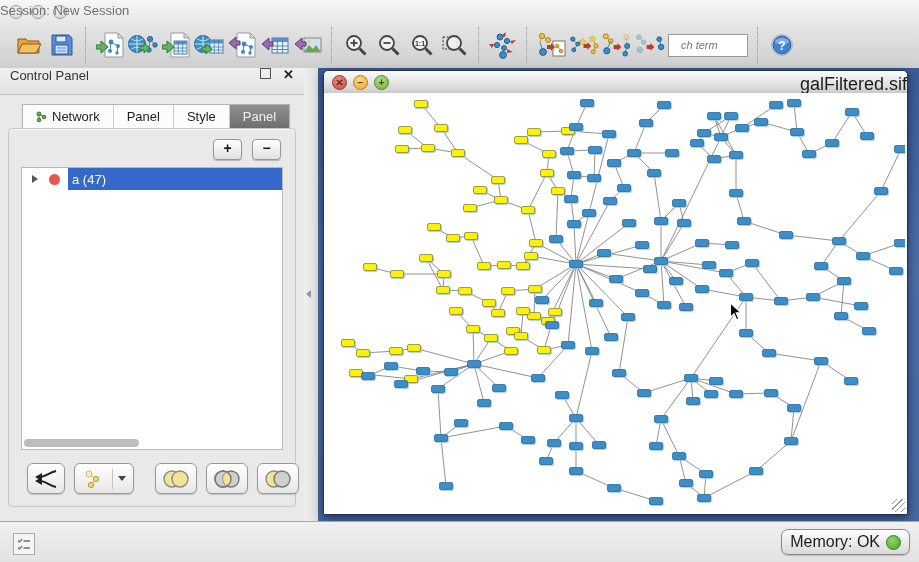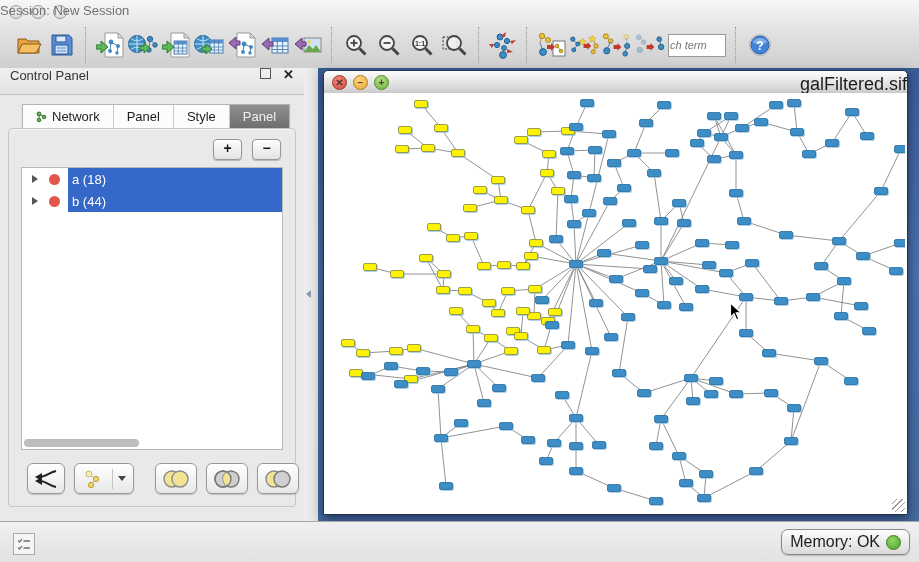--- a/index.html
+++ b/index.html
@@ -12,21 +12,21 @@
   .lights{position:absolute;top:5px;left:9px;display:flex;gap:8px}
   .light{width:12px;height:12px;border-radius:50%;
     background:radial-gradient(circle at 50% 35%,#f5f5f5,#d4d4d4);border:1px solid #9c9c9c}
   .win-title{position:absolute;top:3px;left:0;right:0;
     font-size:13px;color:#707070}
   .toolbar{position:absolute;top:22px;left:0;right:0;height:46px;
     display:flex;align-items:center;padding:0 0 0 12px}
   .tbtn{width:33px;height:38px;display:flex;align-items:center;justify-content:center;flex:0 0 auto}
   .tbsep{width:0;height:36px;border-left:1px dotted #989898;margin:0 7px;flex:0 0 auto}
   .search{width:54px;height:21px;border:1px solid #9a9a9a;background:#fff;
-    font-style:italic;font-size:11px;color:#777;padding:0 1px;margin:0 2px;
+    font-style:italic;font-size:11px;color:#777;padding:0 12px;margin:0 2px;
     font-family:"Liberation Sans",sans-serif}
   
   .cpanel{position:absolute;top:68px;left:0;width:304px;height:454px;background:#e9e9e9}
   .cp-header{height:26px;display:flex;padding:0 10px;font-size:13px;color:#333;
     background:linear-gradient(#f0f0f0,#e3e3e3);border-bottom:1px solid #c2c2c2}
   .cp-header .sp{flex:1}
   .float-ico{width:9px;height:9px;border:1.5px solid #555;margin-right:12px}
   .close-ico{font-size:13px;font-weight:bold;color:#222;line-height:1}
   .seg-wrap{margin:9px 0 0 22px}
   .seg{display:inline-flex;border:1px solid #b5b5b5;border-radius:0;overflow:hidden;
@@ -385,26 +385,21 @@
   <div class="cp-box">
     <div class="pm-row">
       <span class="pm-btn">+</span>
       <span class="pm-btn">−</span>
     </div>
 
     <div class="set-list">
       <div class="set-row">
         <span class="tri"></span>
         <span class="dot"></span>
-        <span class="sel">a (18)</span>
-      </div>
-      <div class="set-row">
-        <span class="tri"></span>
-        <span class="dot"></span>
-        <span class="sel">b (44)</span>
+        <span class="sel">a (47)</span>
       </div>
       <span class="hscroll"></span>
     </div>
 
     <div class="cp-actions">
       <span class="act-btn" style="width:36px">
         <svg width="24" height="20" viewBox="0 0 24 20">
           <path d="M22 2 C14 4 12 8 6 8" fill="none" stroke="#222" stroke-width="2"></path>
           <path d="M22 18 C14 16 12 12 6 12" fill="none" stroke="#222" stroke-width="2"></path>
           <path d="M8 4v8l-7-4z" fill="#222" transform="translate(0,0)"></path>

